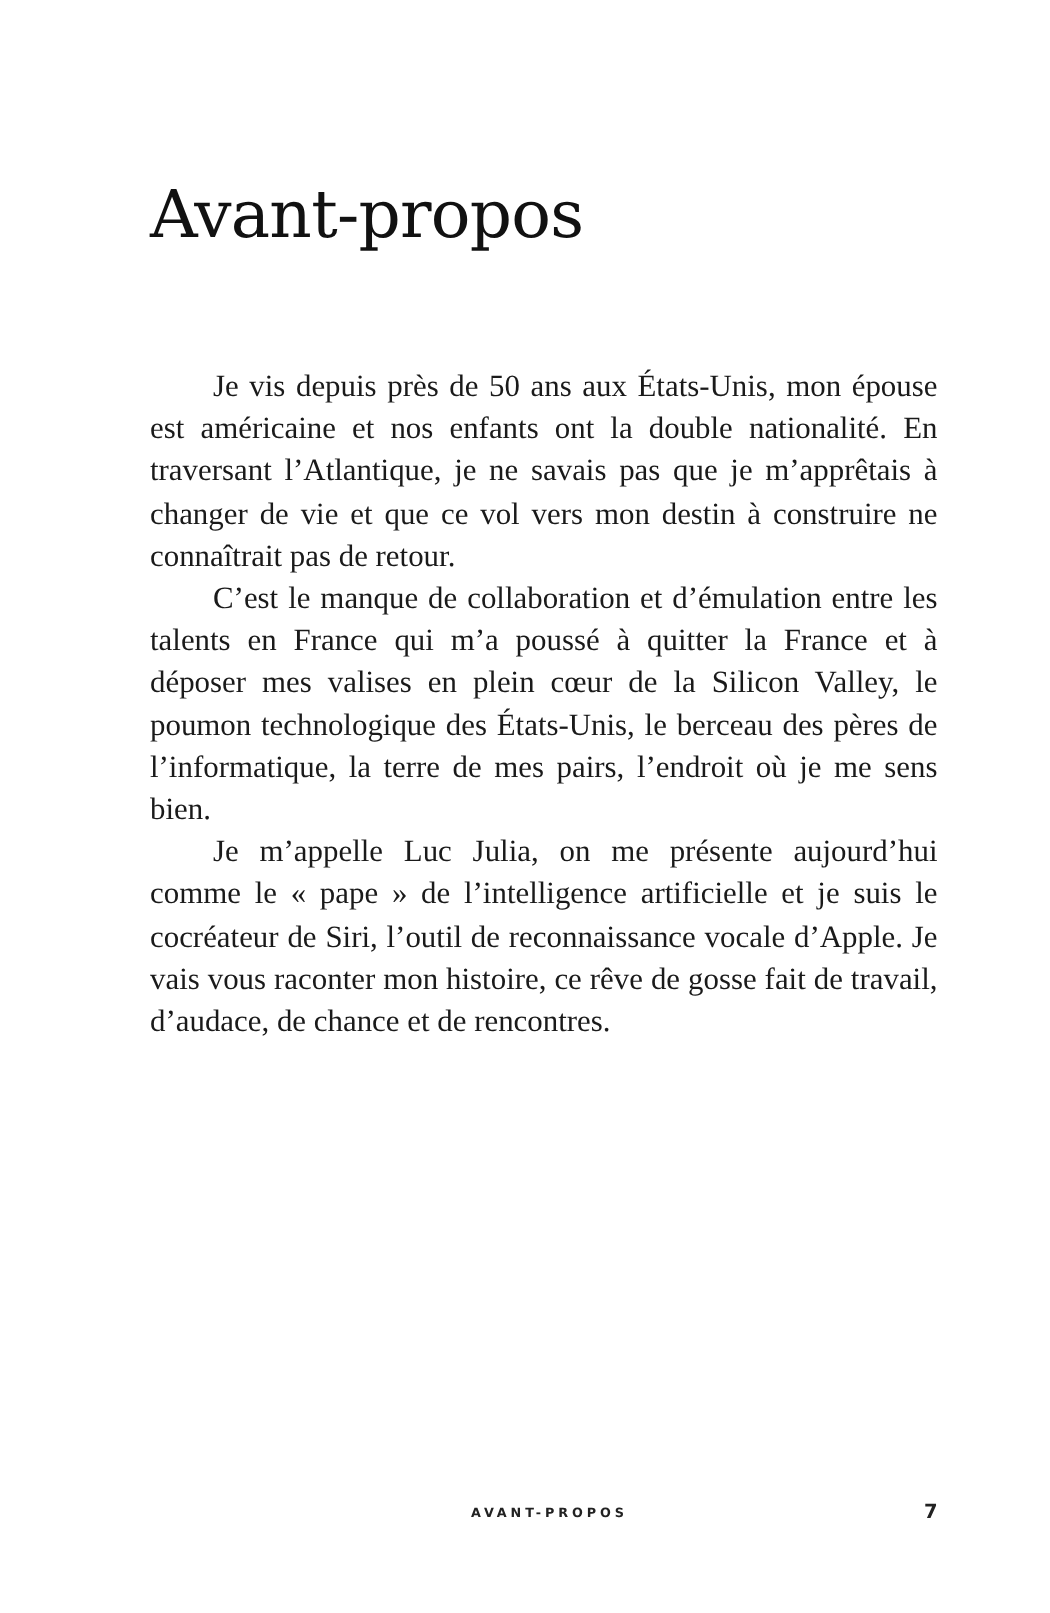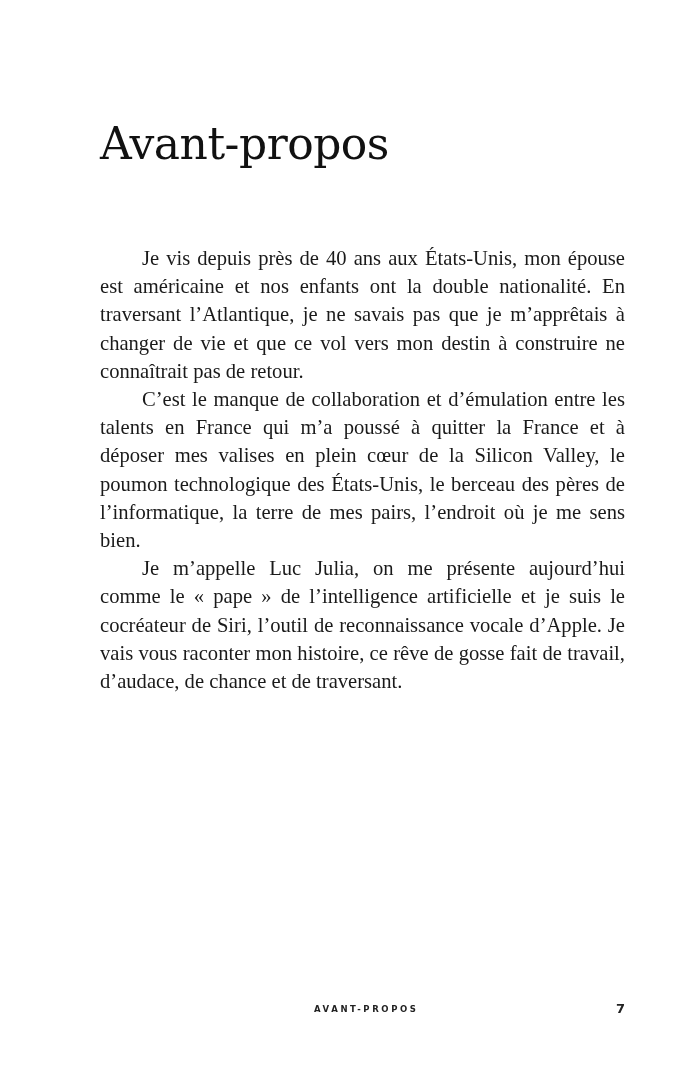--- a/index.html
+++ b/index.html
@@ -31,21 +31,21 @@
       font-family: "DejaVu Sans", sans-serif; font-weight: bold;
       font-size: 13px; color: #222;
     }
   </style>
 </head>
 <body>
 
 <h1 class="page-title">Avant-propos</h1>
 
 <div class="body-text">
-  <p>Je vis depuis près de 40 ans aux États-Unis, mon épouse est américaine et nos enfants ont la double natio­nalité. En traversant l’Atlantique, je ne savais pas que je m’apprêtais à changer de vie et que ce vol vers mon destin à construire ne connaîtrait pas de retour.</p>
+  <p>Je vis depuis près de 50 ans aux États-Unis, mon épouse est américaine et nos enfants ont la double natio­nalité. En traversant l’Atlantique, je ne savais pas que je m’apprêtais à changer de vie et que ce vol vers mon destin à construire ne connaîtrait pas de retour.</p>
   <p>C’est le manque de collaboration et d’émulation entre les talents en France qui m’a poussé à quitter la France et à déposer mes valises en plein cœur de la Silicon Valley, le poumon technologique des États-Unis, le berceau des pères de l’informatique, la terre de mes pairs, l’endroit où je me sens bien.</p>
-  <p>Je m’appelle Luc Julia, on me présente aujourd’hui comme le « pape » de l’intelligence artificielle et je suis le cocréateur de Siri, l’outil de reconnaissance vocale d’Apple. Je vais vous raconter mon histoire, ce rêve de gosse fait de travail, d’audace, de chance et de traversant.</p>
+  <p>Je m’appelle Luc Julia, on me présente aujourd’hui comme le « pape » de l’intelligence artificielle et je suis le cocréateur de Siri, l’outil de reconnaissance vocale d’Apple. Je vais vous raconter mon histoire, ce rêve de gosse fait de travail, d’audace, de chance et de rencontres.</p>
 </div>
 
 <div class="footer">
   <span class="running-head">AVANT-PROPOS</span>
   <span class="page-number">7</span>
 </div>
 
 </body></html>

